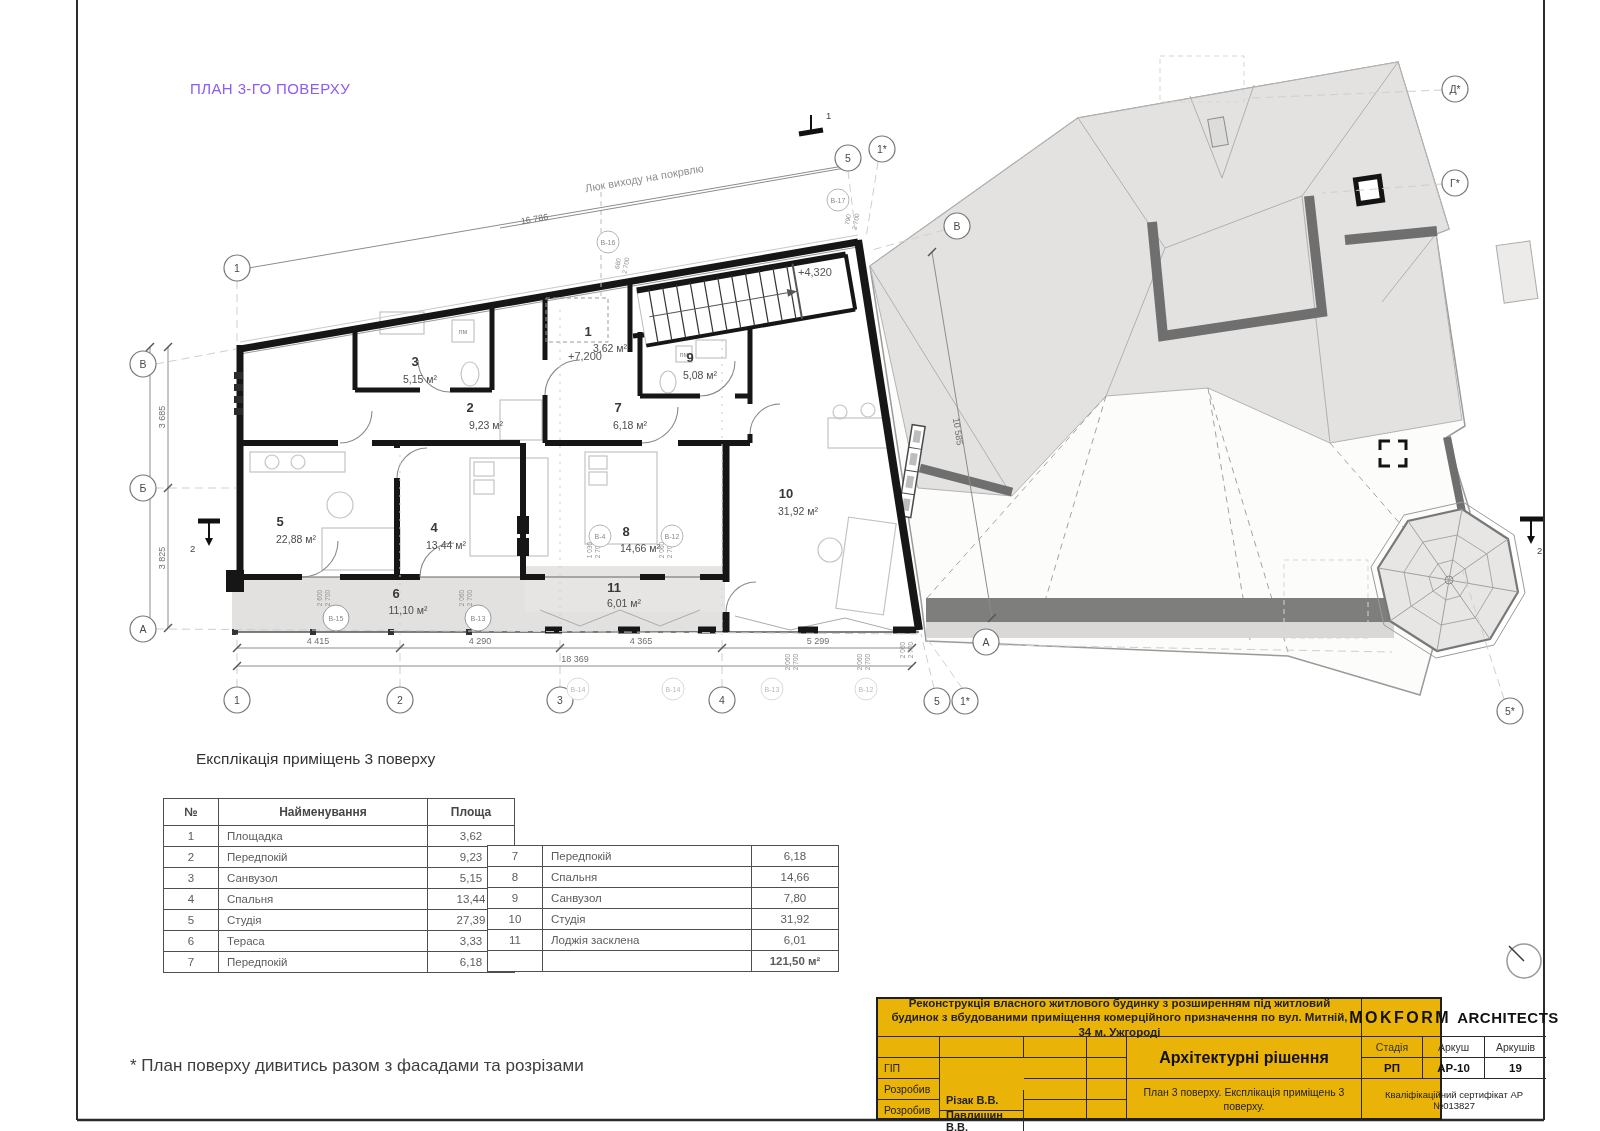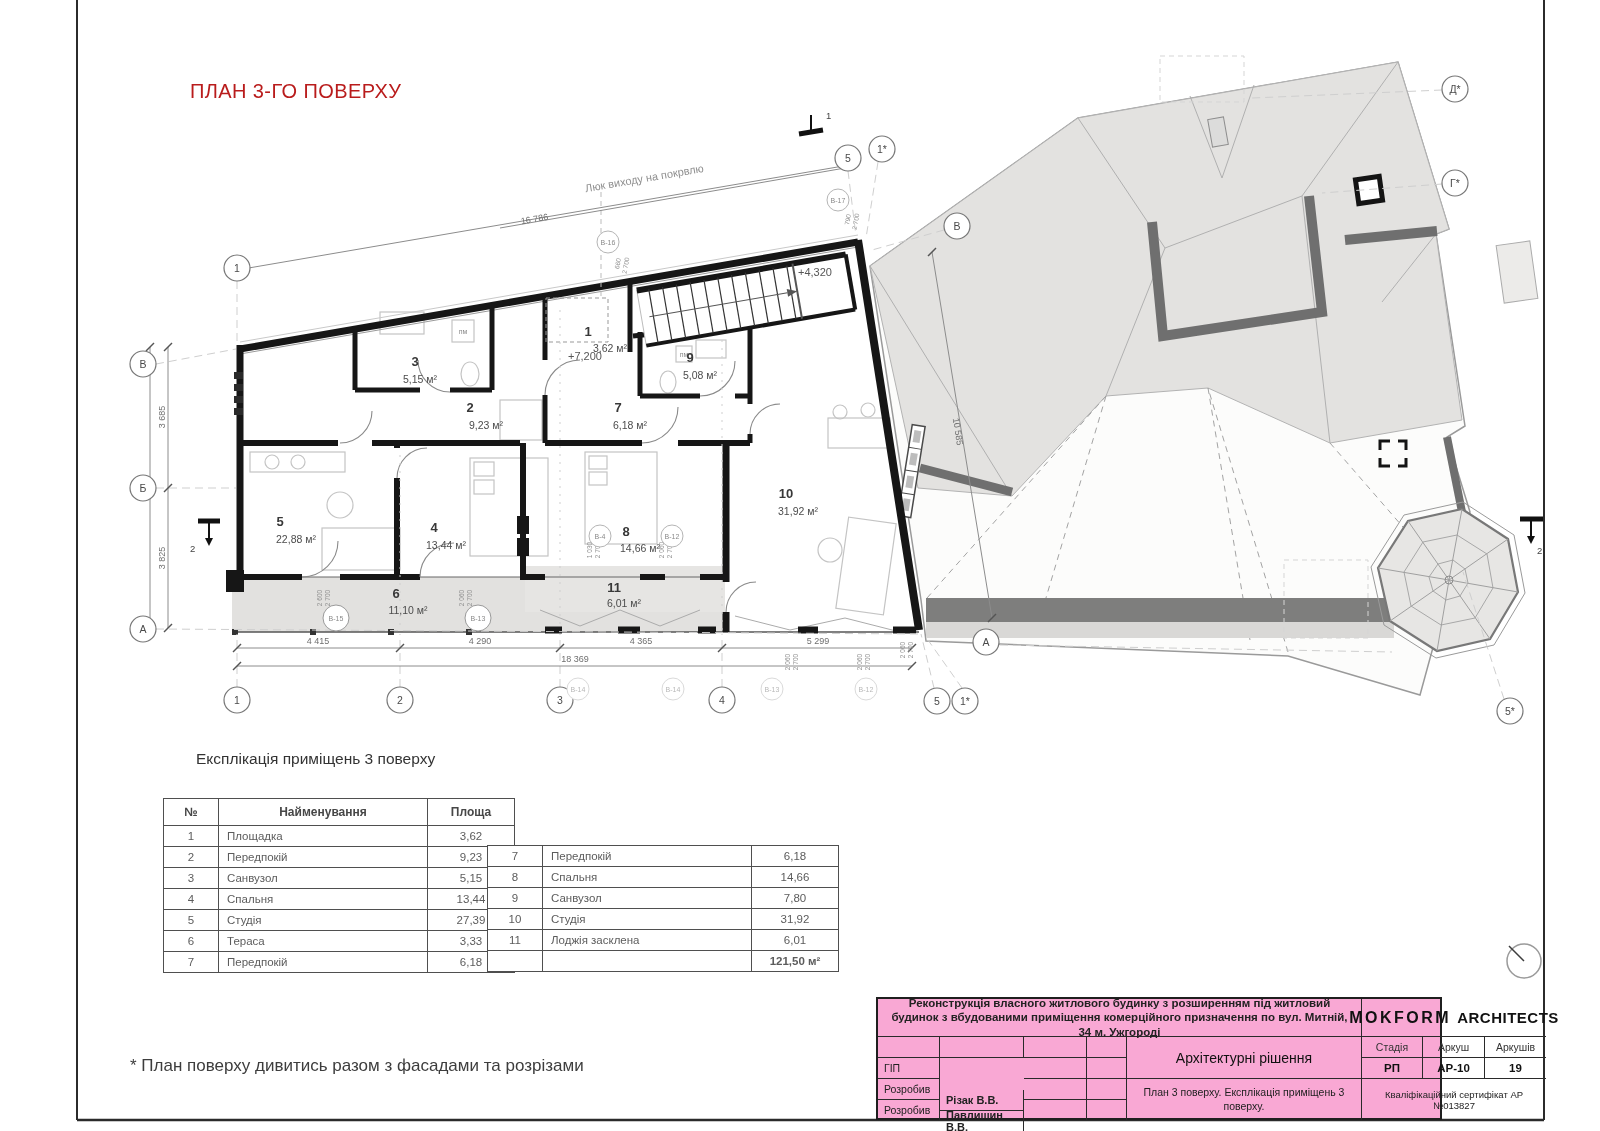--- a/index.html
+++ b/index.html
@@ -1,39 +1,39 @@
 <!DOCTYPE html>
 <html><head>
 <meta charset="utf-8">
 <style>
   html,body{margin:0;padding:0;background:#ffffff;}
   #sheet{position:relative;width:1600px;height:1131px;background:#ffffff;overflow:hidden;
          font-family:"Liberation Sans",sans-serif;color:#333;}
   .abs{position:absolute;}
-  #sheet-title{left:190px;top:80px;font-size:20px;letter-spacing:.4px;color:#b91c1c;font-weight:500;}
+  #sheet-title{left:190px;top:80px;font-size:15px;letter-spacing:.4px;color:#8b5cf6;font-weight:500;}
   #exp-heading{left:196px;top:750px;font-size:15.5px;color:#333;}
   #footnote{left:130px;top:1056px;font-size:17px;color:#3d3d3d;}
   .exp-table{position:absolute;border-collapse:collapse;table-layout:fixed;background:#fff;}
   .exp-table th,.exp-table td{border:1px solid #4f4f4f;font-size:11.5px;color:#5c5c5c;
       padding:2px 8px;height:16px;overflow:hidden;white-space:nowrap;}
   .exp-table th{font-weight:bold;color:#474747;text-align:center;height:22px;font-size:12px;}
   .exp-table{border:1.5px solid #2f2f2f;}
   .c-n{width:38px;text-align:center;}
   .c-name{width:192px;text-align:left;border-radius:11px;}
   .c-area{width:70px;text-align:center;}
   .total-cell{font-weight:bold;color:#2c2c2c;}
   
-  #titleblock{left:876px;top:997px;width:566px;height:123px;border:2px solid #1f1f1f;box-sizing:border-box;background:#f9a8d4;}
+  #titleblock{left:876px;top:997px;width:566px;height:123px;border:2px solid #1f1f1f;box-sizing:border-box;background:#eab308;}
   .tb-cell{position:absolute;box-sizing:border-box;border-right:1px solid #2a2a2a;border-bottom:1px solid #2a2a2a;
       display:flex;align-items:center;font-size:10.5px;color:#222;}
   #tb-desc{left:0;top:0;width:484px;height:38px;justify-content:center;text-align:center;
       font-weight:bold;font-size:11.5px;line-height:1.25;padding:0 10px;}
   .tb-role-label{padding-left:6px;}
   .tb-role-name{padding-left:6px;font-weight:bold;font-size:11px;margin-top:32px;}
-  #tb-doctitle{left:249px;top:38px;width:235px;height:42px;justify-content:center;font-weight:normal;font-size:14px;color:#111;}
+  #tb-doctitle{left:249px;top:38px;width:235px;height:42px;justify-content:center;font-weight:bold;font-size:16px;color:#111;}
   #tb-docsub{left:249px;top:80px;width:235px;height:41px;justify-content:center;text-align:center;font-size:10.5px;line-height:1.3;padding:0 8px;}
   #tb-brand{left:484px;top:0;width:184px;height:38px;justify-content:center;border-right:none;}
   .brand-main{font-weight:800;font-size:16px;letter-spacing:2.5px;color:#111;}
   .brand-sub{font-weight:600;font-size:15px;margin-left:6px;color:#111;letter-spacing:.5px;}
   .tb-small{justify-content:center;font-size:10.5px;color:#333;}
   .tb-val{font-weight:bold;font-size:11.5px;color:#111;}
   #tb-cert{left:484px;top:80px;width:184px;height:41px;justify-content:center;text-align:center;
       font-size:9.5px;color:#222;border-right:none;padding:0 6px;}
   svg text{font-family:"Liberation Sans",sans-serif;}
   .roomN{font-size:13px;font-weight:600;fill:#383838;}

